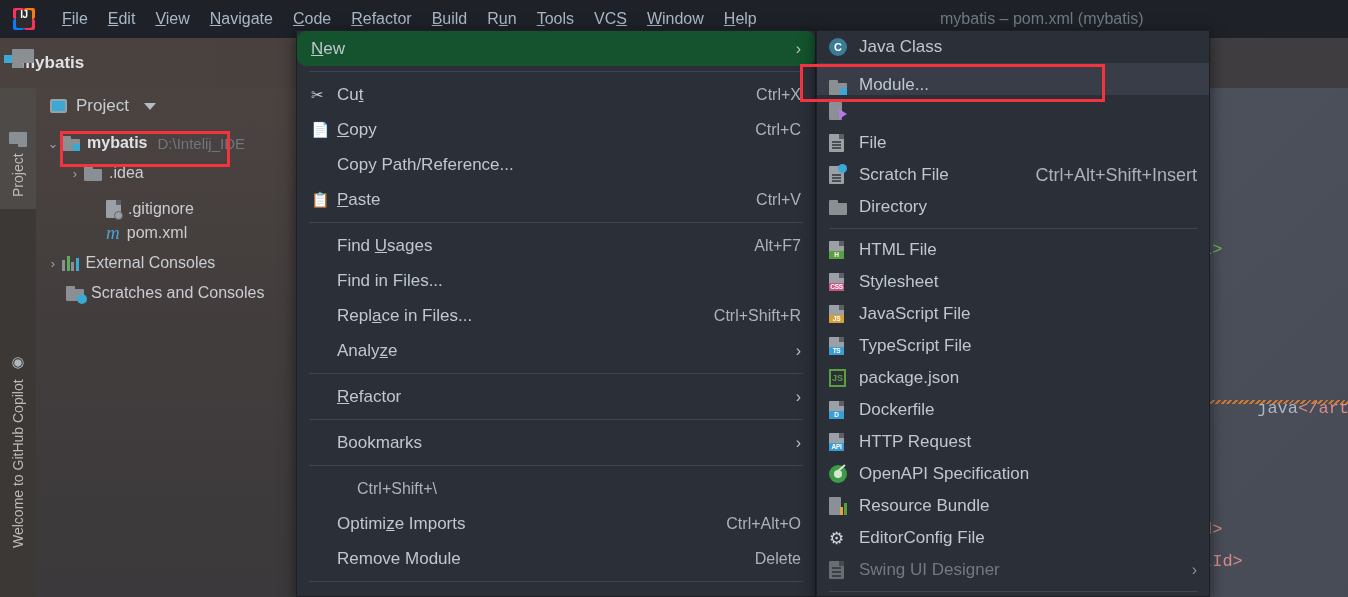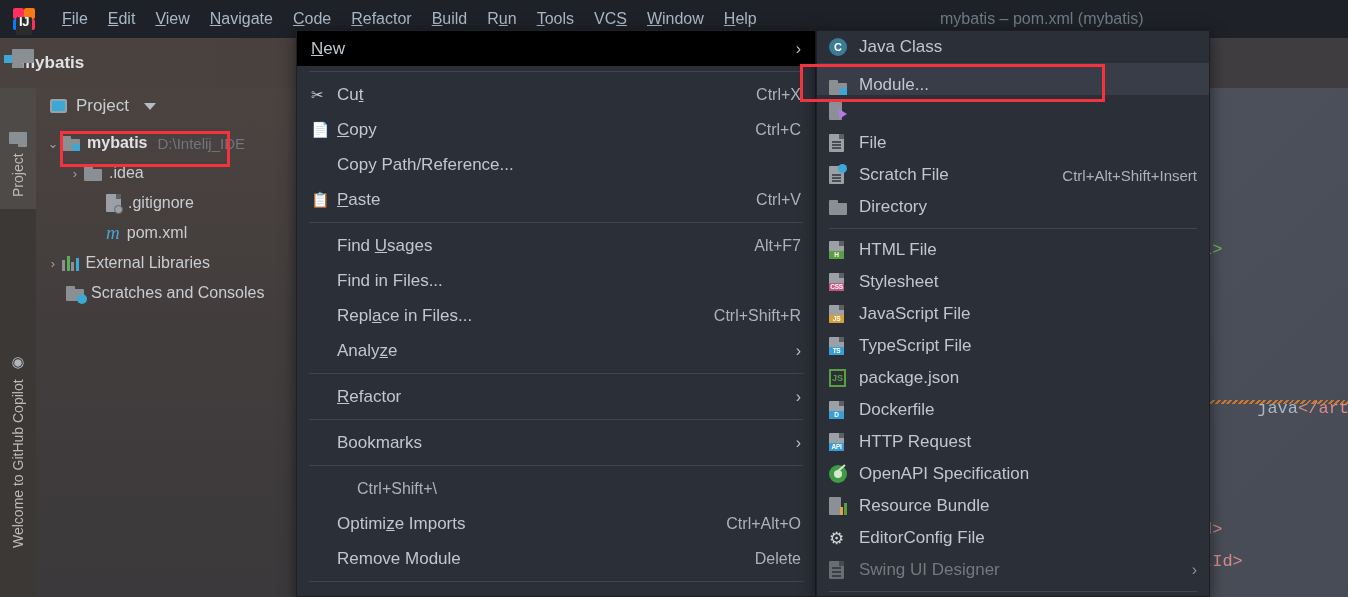--- a/index.html
+++ b/index.html
@@ -19,22 +19,22 @@
   }
   .ij-logo {
     width: 24px; height: 24px; margin-left: 12px; margin-right: 16px;
     position: relative; flex: none;
   }
   .ij-logo .sq1 { position:absolute; left:1px; top:1px; width:11px; height:11px; background:#fe315d; border-radius:2px;}
   .ij-logo .sq2 { position:absolute; right:1px; top:1px; width:11px; height:11px; background:#f97a12; border-radius:2px;}
   .ij-logo .sq3 { position:absolute; left:1px; bottom:1px; width:11px; height:11px; background:#087cfa; border-radius:2px;}
   .ij-logo .sq4 { position:absolute; right:1px; bottom:1px; width:11px; height:11px; background:#fe315d; border-radius:2px;}
   .ij-logo .core {
-    position:absolute; left:4px; top:10px; width:16px; height:18px;
-    background:#2b2b2b; border-radius:2px; color:#fff; font-size:13px;
+    position:absolute; left:4px; top:3px; width:16px; height:18px;
+    background:#2b2b2b; border-radius:2px; color:#fff; font-size:10px;
     font-weight:bold; text-align:center; line-height:10px; letter-spacing:-0.5px;
   }
   .menu-item {
     color: #a9b7c6; font-size: 16px; padding: 0 10px; height: 38px;
     line-height: 38px; white-space: nowrap; cursor: default;
   }
   .menu-item u { text-decoration: underline; }
   .win-title {
     position: absolute; left: 940px; top: 0; height: 38px; line-height: 38px;
     color: #6f7b85; font-size: 16px; white-space: nowrap;
@@ -121,21 +121,21 @@
     position: absolute; left: 296px; top: 30px; width: 520px; height: 567px;
     background: #2b2f38; border: 1px solid #1c1f26;
     box-shadow: 0 3px 14px rgba(0,0,0,0.55);
     overflow: hidden;
   }
   .mrow {
     position: relative; display: flex; align-items: center;
     height: 35px; padding-left: 14px; padding-right: 14px;
     color: #bfc7cf; font-size: 17px; white-space: nowrap; cursor: default;
   }
-  .mrow.sel { background: #000000; }
+  .mrow.sel { background: #14532d; border-radius: 9px; }
   .mrow .mic { width: 26px; flex: none; display: flex; align-items: center; }
   .mrow .mlabel { flex: 1; }
   .mrow .mkey { color: #aab2ba; font-size: 16px; margin-left: 20px; }
   .mrow .marrow { color: #b9c0c7; font-size: 16px; margin-left: 14px; }
   .msep { height: 1px; background: #3f4450; margin: 5px 12px; }
   .ul { text-decoration: underline; }
 
   
   .submenu {
     position: absolute; left: 816px; top: 30px; width: 394px; height: 567px;
@@ -145,21 +145,21 @@
   }
   .srow {
     display: flex; align-items: center; height: 32px;
     padding-left: 12px; padding-right: 12px;
     color: #bfc7cf; font-size: 17px; white-space: nowrap; cursor: default;
   }
   .srow.sel { background: #383d48; align-items: flex-end; }
   .srow.disabled { color: #73797f; }
   .srow .sic { width: 30px; flex: none; display: flex; align-items: center; }
   .srow .slabel { flex: 1; }
-  .srow .skey { color: #aab2ba; font-size: 15px; }
+  .srow .skey { color: #aab2ba; font-size: 18px; }
   .srow .sarrow { color: #8b9197; font-size: 16px; margin-left: 10px; }
 
   
   .redbox {
     position: absolute; border: 3px solid #f5333f;
     pointer-events: none; z-index: 60;
   }
 
   
   .ic-folder { position: relative; width: 18px; height: 15px; }
@@ -268,21 +268,21 @@
         <span class="arr">›</span>
         <span class="ic">
           <span class="ic-folder plain">
               <span class="tab"></span>
               <span class="body"></span>
             </span>
         </span>
         <span class="txt">.idea</span>
       </div>
 
-      <div class="trow" style="padding-left:70px;">
+      <div class="trow" style="padding-left:70px;align-items:flex-end;">
         <span class="ic">
           <span class="ic-file">
               <span class="pg"></span>
               <span class="fold"></span>
             <span style="position:absolute;right:-2px;bottom:-2px;width:9px;height:9px;border:1.5px solid #5f6468;border-radius:50%;background:#9aa0a6;"></span>
           </span>
         </span>
         <span class="txt">.gitignore</span>
       </div>
 
@@ -296,21 +296,21 @@
       <div class="trow" style="padding-left:8px;">
         <span class="arr">›</span>
         <span class="ic">
           <span class="ic-bars">
             <i style="height:11px;background:#8a9096;"></i>
               <i style="height:15px;background:#5ab05a;"></i>
             <i style="height:9px;background:#8a9096;"></i>
               <i style="height:13px;background:#3ba9d6;"></i>
           </span>
         </span>
-        <span class="txt">External Libraries</span>
+        <span class="txt">External Consoles</span>
       </div>
 
       <div class="trow" style="padding-left:30px;">
         <span class="ic">
           <span class="ic-folder plain" style="position:relative;">
             <span class="tab"></span>
               <span class="body"></span>
             <span style="position:absolute;right:-3px;bottom:-3px;width:10px;height:10px;border-radius:50%;background:#3ba9d6;"></span>
           </span>
         </span>

